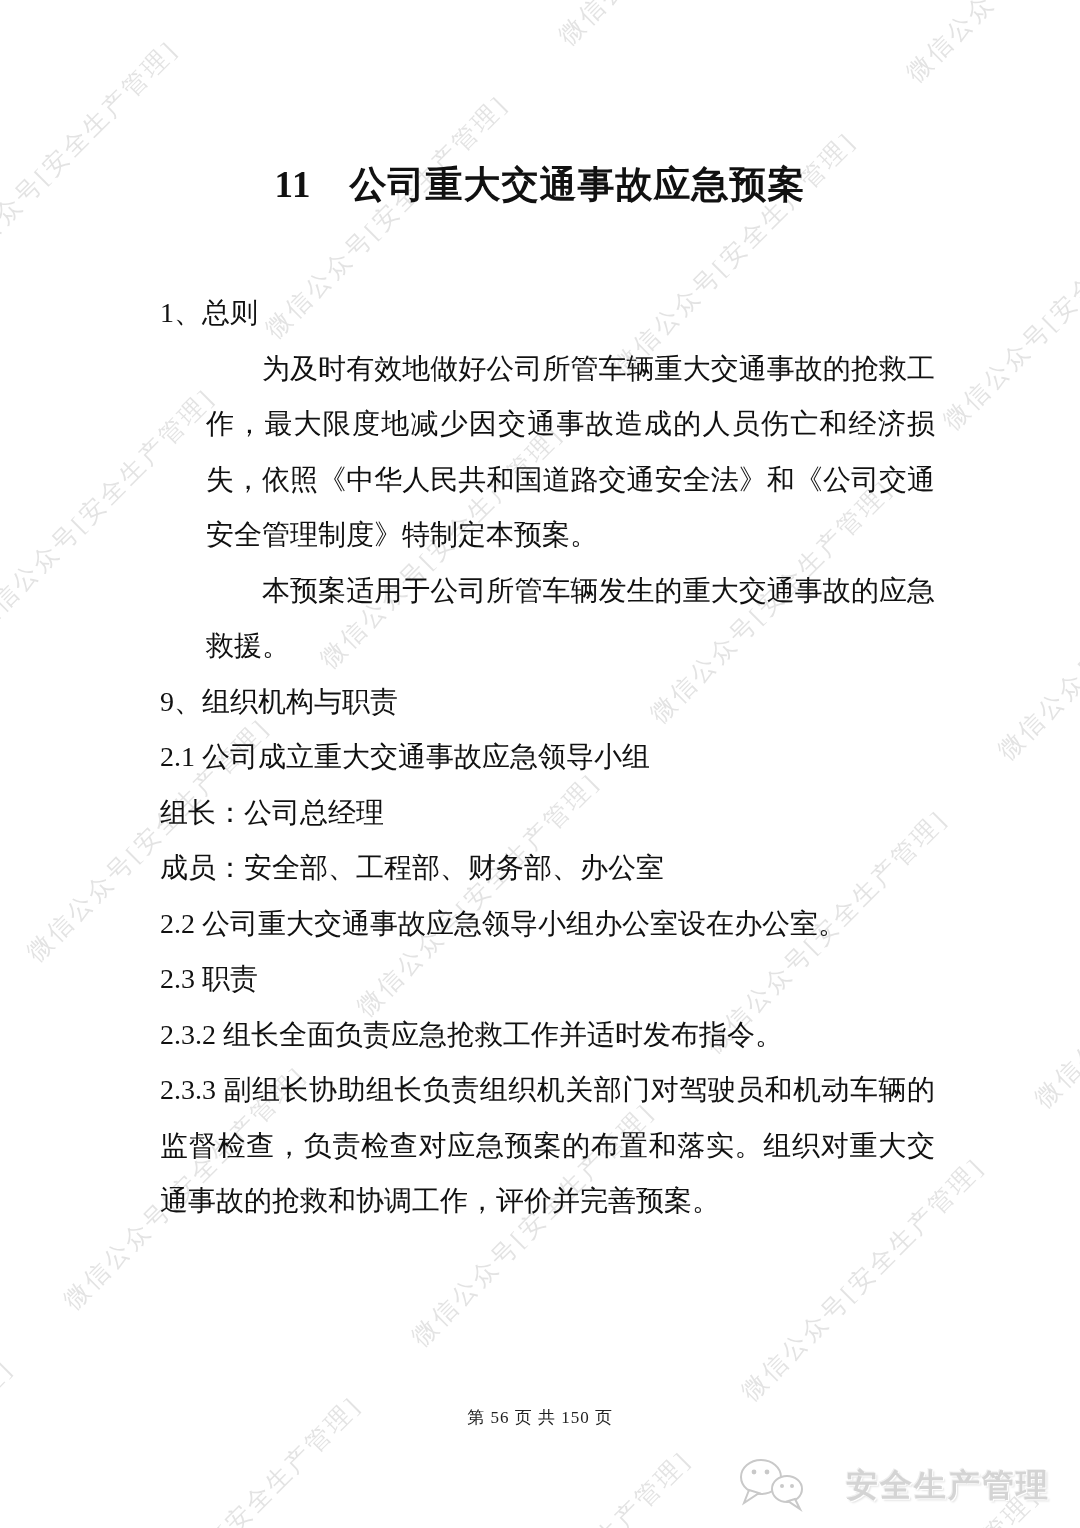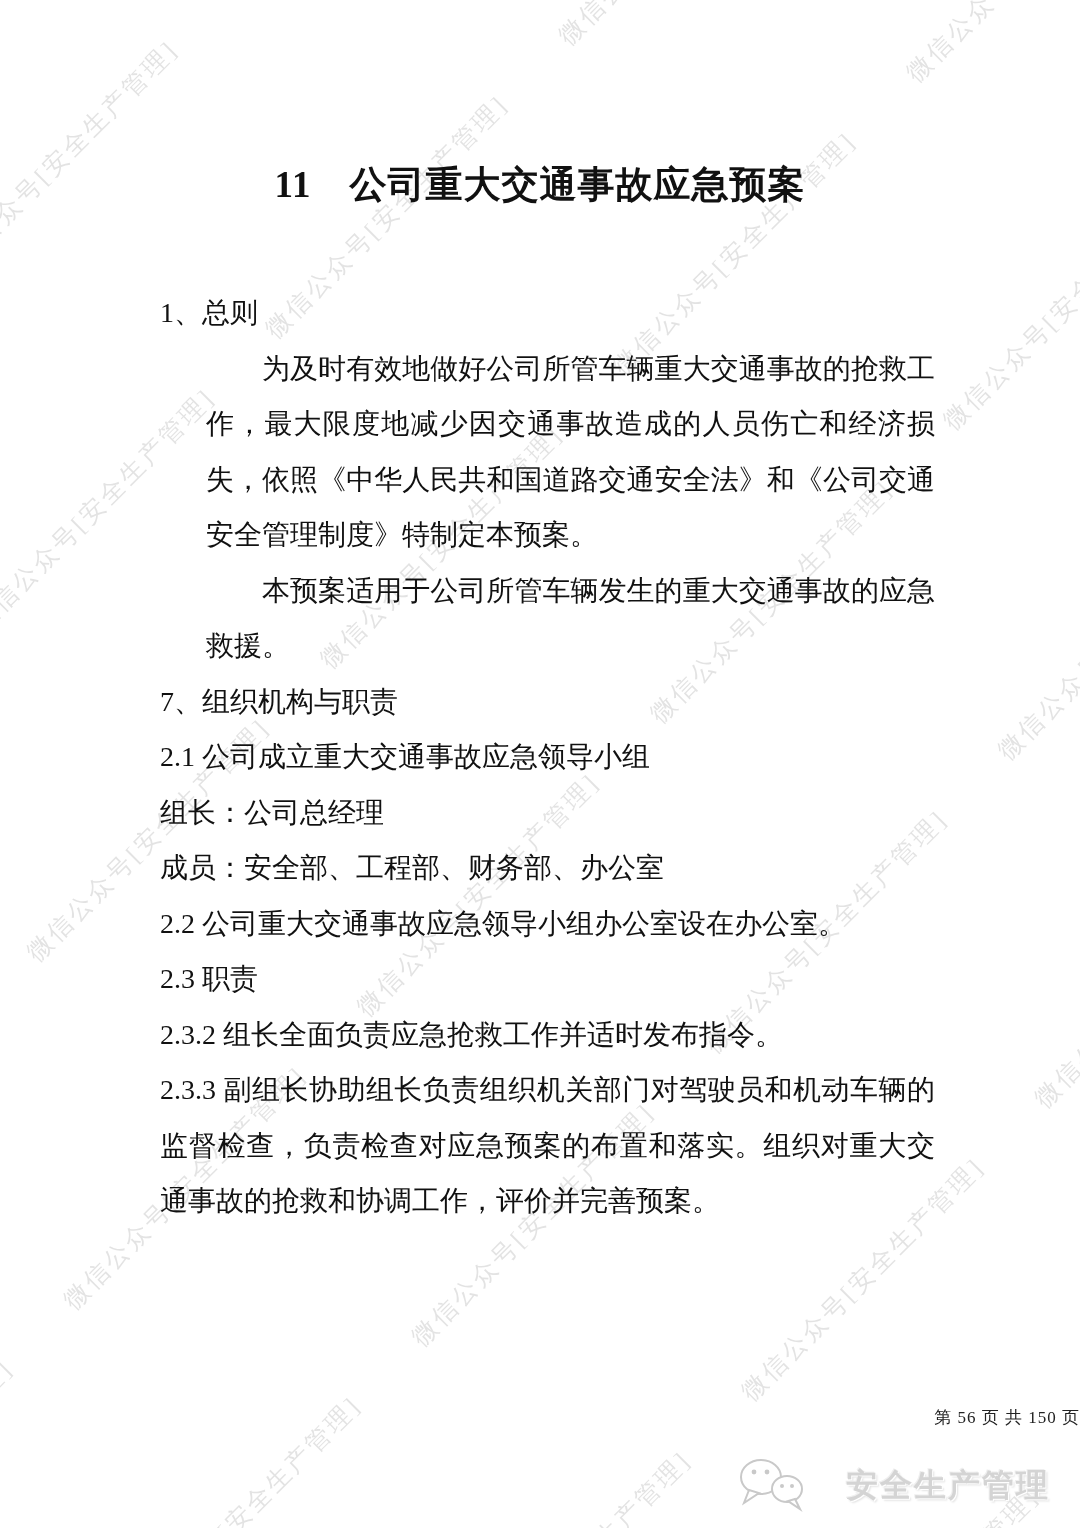--- a/index.html
+++ b/index.html
@@ -33,21 +33,21 @@
   .body-text{
     position:absolute;top:285px;left:160px;width:775px;
     font-size:28px;line-height:55.5px;
     text-align:justify;
   }
   .body-text p{margin:0;white-space:pre-wrap;}
   .body-text p.indent{text-indent:2em;margin-left:46px;}
 
   .page-footer{
     position:absolute;top:1406px;left:0;width:100%;
-    text-align:right;font-size:17px;letter-spacing:1px;
+    text-align:center;font-size:17px;letter-spacing:1px;
     color:#222;white-space:pre;
   }
 
   
   .brand{
     position:absolute;top:1456px;right:30px;
     display:flex;align-items:center;gap:8px;z-index:1;
   }
   .brand-label{
     font-size:32px;font-weight:bold;letter-spacing:2px;
@@ -79,21 +79,21 @@
   </div>
 
   <div class="content">
 
     <div class="doc-title">11　公司重大交通事故应急预案</div>
 
     <div class="body-text">
       <p>1、总则</p>
       <p class="indent">为及时有效地做好公司所管车辆重大交通事故的抢救工作，最大限度地减少因交通事故造成的人员伤亡和经济损失，依照《中华人民共和国道路交通安全法》和《公司交通安全管理制度》特制定本预案。</p>
       <p class="indent">本预案适用于公司所管车辆发生的重大交通事故的应急救援。</p>
-      <p>7、组织机构与职责</p>
+      <p>9、组织机构与职责</p>
       <p>2.1 公司成立重大交通事故应急领导小组</p>
       <p>组长：公司总经理</p>
       <p>成员：安全部、工程部、财务部、办公室</p>
       <p>2.2 公司重大交通事故应急领导小组办公室设在办公室。</p>
       <p>2.3 职责</p>
       <p>2.3.2 组长全面负责应急抢救工作并适时发布指令。</p>
       <p>2.3.3 副组长协助组长负责组织机关部门对驾驶员和机动车辆的监督检查，负责检查对应急预案的布置和落实。组织对重大交通事故的抢救和协调工作，评价并完善预案。</p>
     </div>
 
     <div class="page-footer">第 56 页 共 150 页</div>

